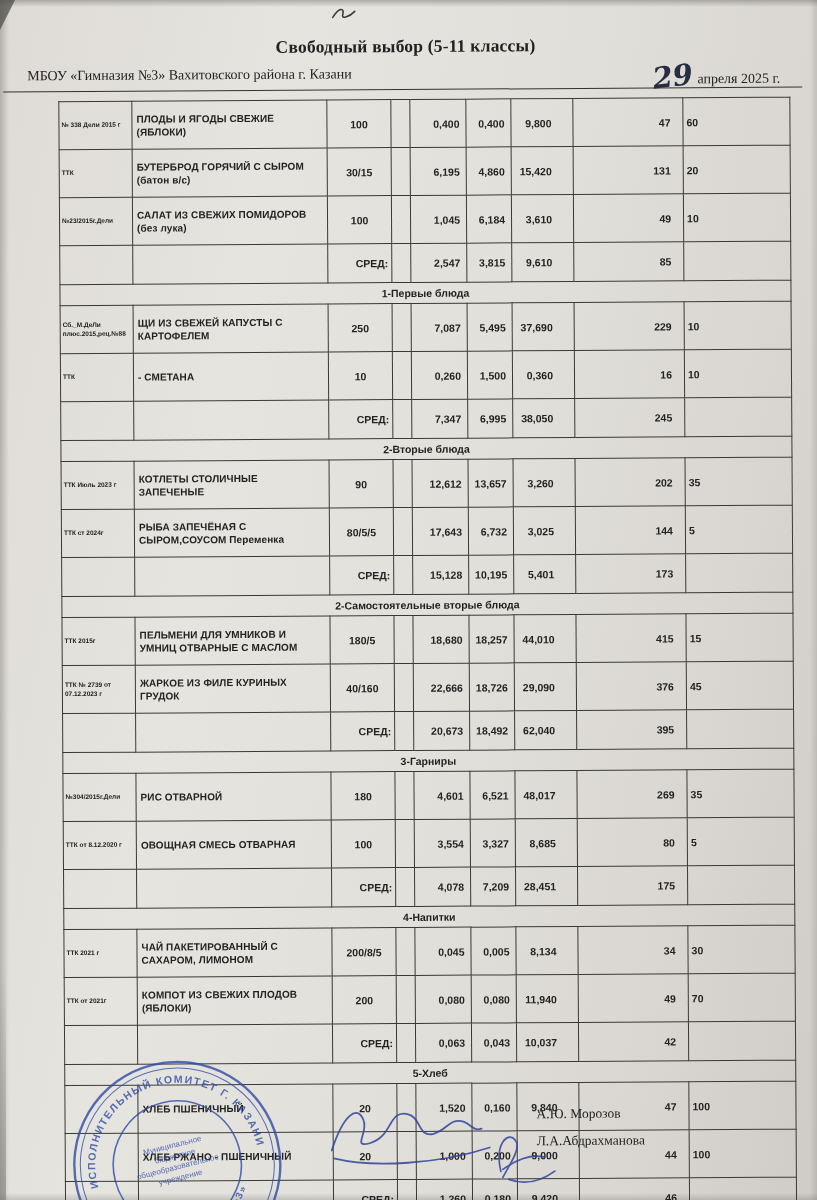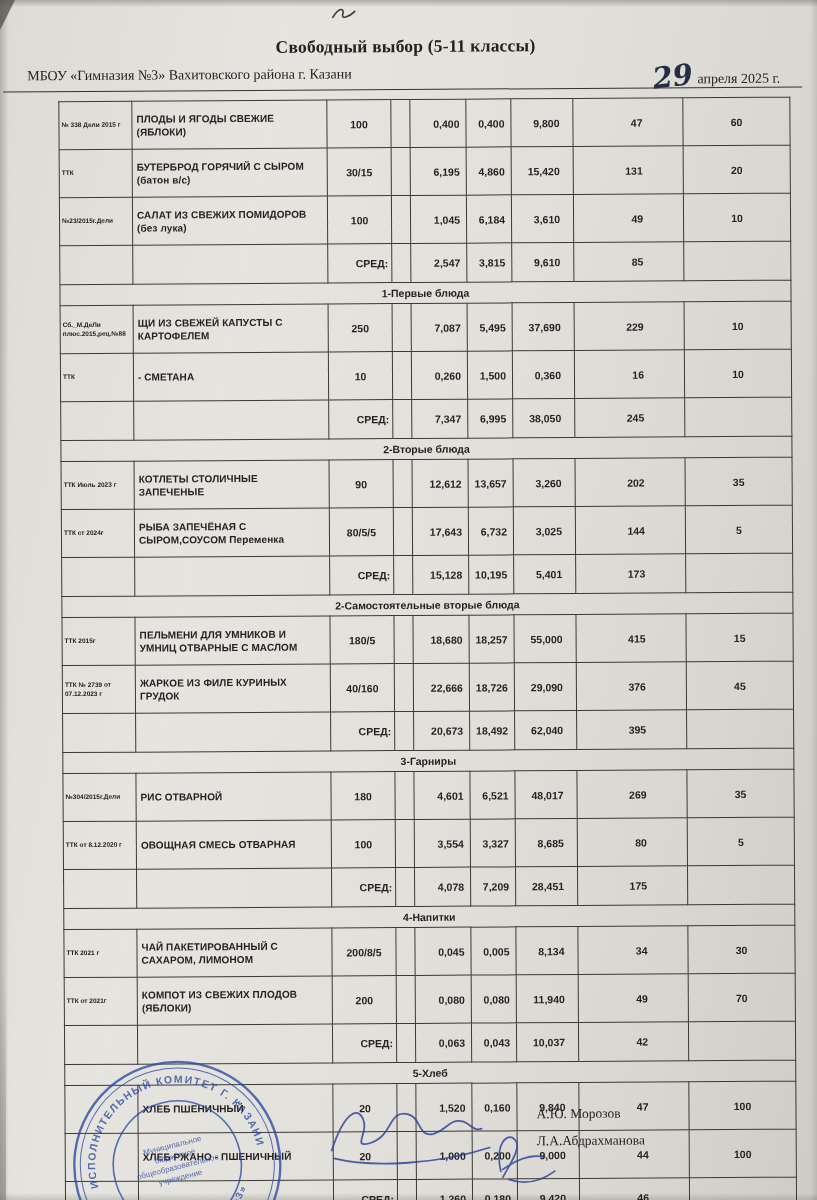--- a/index.html
+++ b/index.html
@@ -60,23 +60,23 @@
     border-collapse:collapse;table-layout:fixed;
   }
   .menu-table td{border:1px solid #3b3936;vertical-align:middle;padding:1px 3px;}
   .row-item td{height:45px;}
   .row-avg td{height:36px;}
   .row-section td{height:18px;}
   .cell.code{font-size:6.5px;font-weight:600;line-height:1.25;padding-left:2px;white-space:pre-line;color:#1d1c1a;}
   .cell.name{font-size:10px;font-weight:bold;line-height:1.3;padding-left:4px;white-space:pre-line;letter-spacing:.1px;}
   .cell.portion{font-size:10.5px;font-weight:bold;text-align:center;}
   .cell.num{font-size:10.5px;font-weight:bold;text-align:right;padding-right:6px;}
-  .cell.v3{padding-right:13px;}
-  .cell.v4{padding-right:40px;}
-  .cell.v5{text-align:center;padding-right:3px;}
+  .cell.v3{padding-right:21px;}
+  .cell.v4{padding-right:12px;}
+  .cell.v5{text-align:left;padding-right:3px;}
   .cell.section{text-align:center;font-weight:bold;font-size:10.5px;}
   .cell.avg-label{text-align:right;}
 
   .sig-left{position:absolute;top:1104px;left:95px;font-family:"Liberation Serif",serif;font-size:13.5px;}
   .sig-left .l1{margin-left:55px;}
   .sig-left .l2{margin-top:6px;}
   .sig-right{position:absolute;top:1107px;left:533px;font-family:"Liberation Serif",serif;font-size:13.5px;}
   .sig-right .l1{}
   .sig-right .l2{margin-top:11px;}
 
@@ -247,21 +247,21 @@
           <td class="cell section" colspan="9">2-Самостоятельные вторые блюда</td>
         </tr>
         <tr class="row-item">
           <td class="cell code">ТТК 2015г</td>
           <td class="cell name">ПЕЛЬМЕНИ ДЛЯ УМНИКОВ И
 УМНИЦ ОТВАРНЫЕ С МАСЛОМ</td>
           <td class="cell portion">180/5</td>
           <td class="cell spacer"></td>
           <td class="cell num v1">18,680</td>
           <td class="cell num v2">18,257</td>
-          <td class="cell num v3">55,000</td>
+          <td class="cell num v3">44,010</td>
           <td class="cell num v4">415</td>
           <td class="cell num v5">15</td>
         </tr>
         <tr class="row-item">
           <td class="cell code">ТТК № 2739 от
 07.12.2023 г</td>
           <td class="cell name">ЖАРКОЕ ИЗ ФИЛЕ КУРИНЫХ
 ГРУДОК</td>
           <td class="cell portion">40/160</td>
           <td class="cell spacer"></td>

